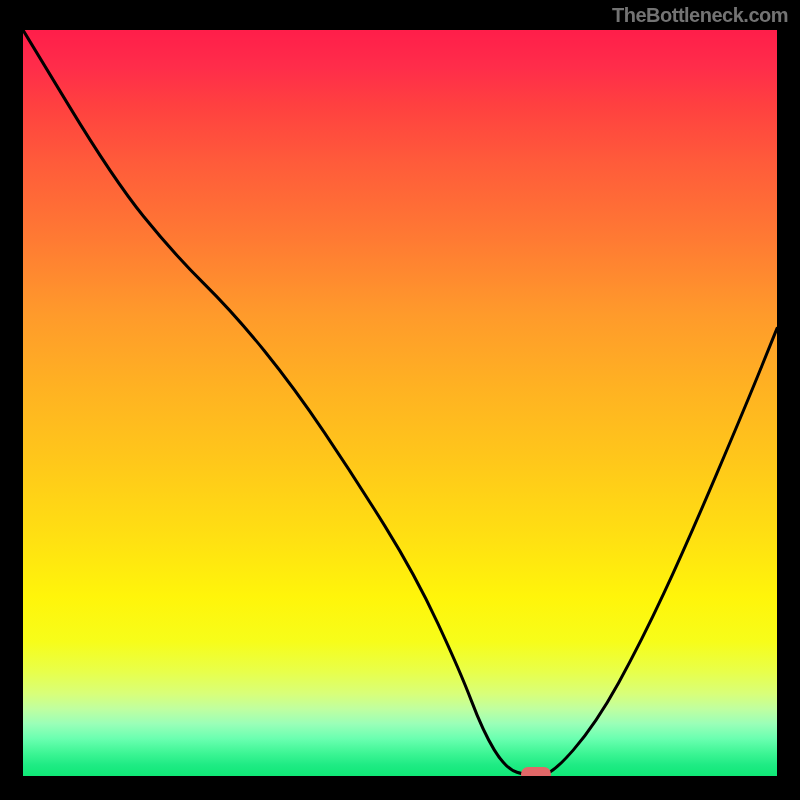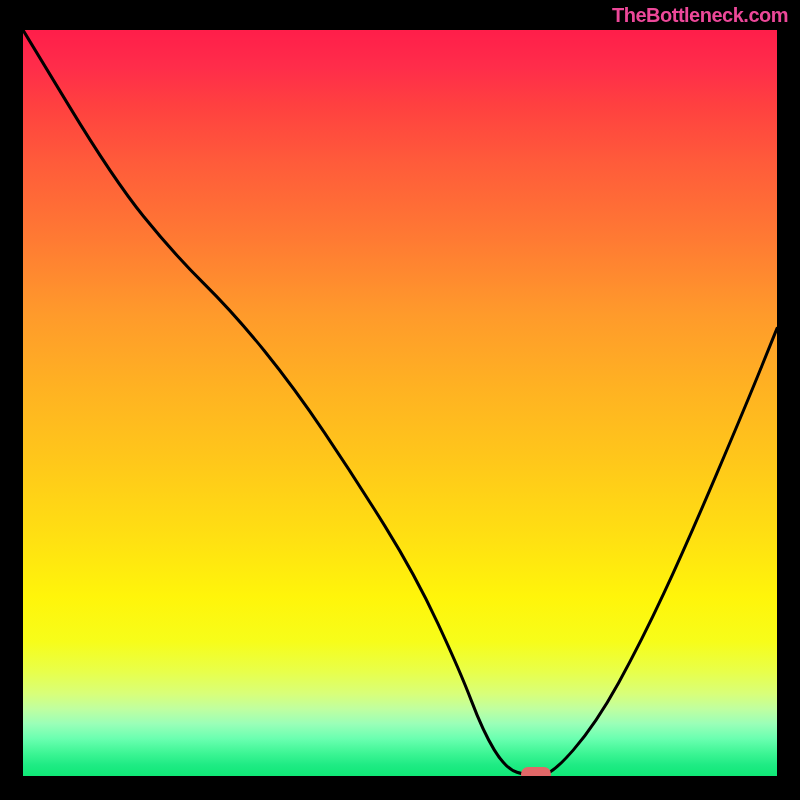--- a/index.html
+++ b/index.html
@@ -10,21 +10,21 @@
     font-family: Arial, sans-serif;
     position: relative;
     overflow: hidden;
   }
   .watermark {
     position: absolute;
     top: 4px;
     right: 12px;
     font-size: 20px;
     font-weight: bold;
-    color: #ec4899;
+    color: #737373;
     letter-spacing: -0.5px;
   }
   .plot-area {
     position: absolute;
     left: 23px;
     top: 30px;
     width: 754px;
     height: 746px;
     overflow: hidden;
   }

